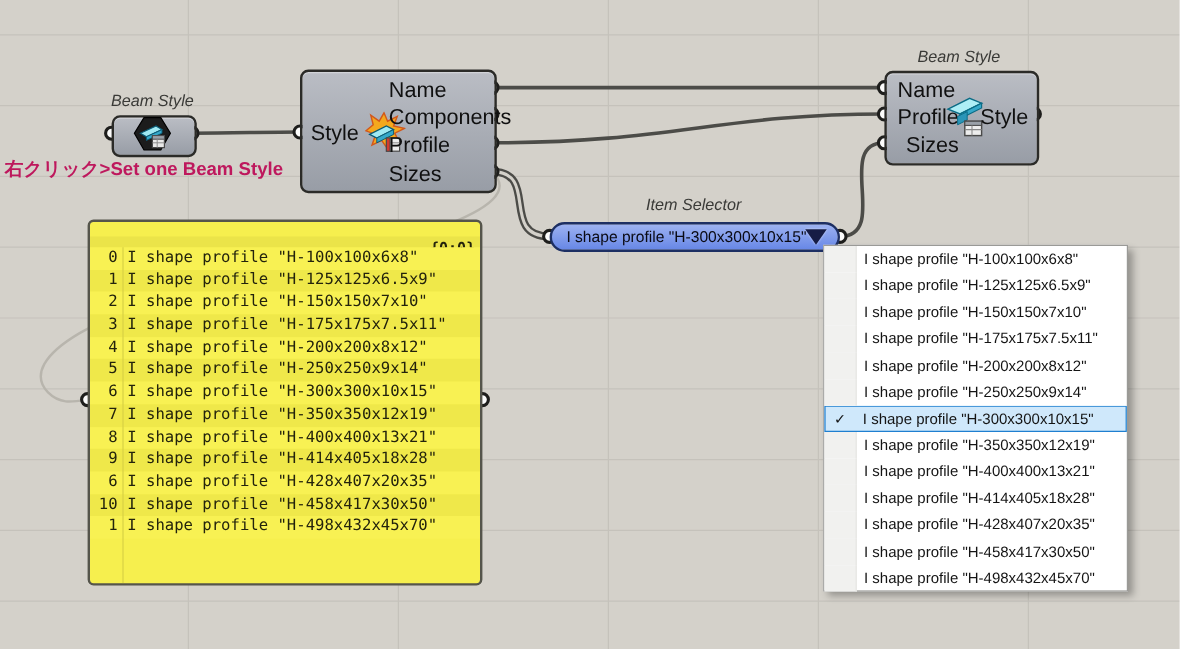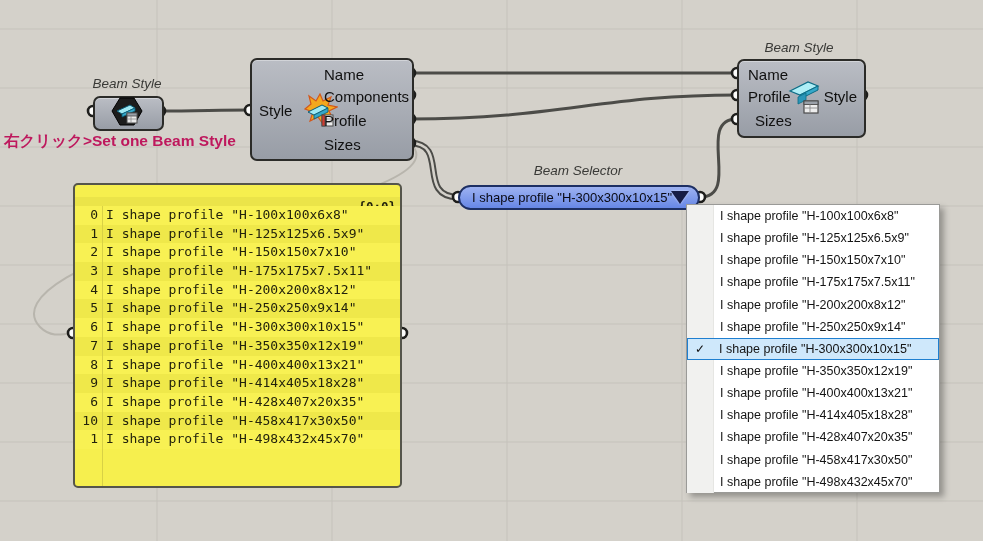--- a/index.html
+++ b/index.html
@@ -20,21 +20,21 @@
     position:absolute;z-index:2;
     background:linear-gradient(to bottom,var(--comp-fill-top,#babdc4),var(--comp-fill-bottom,#989da6));
     border:2px solid var(--comp-border,#2b2b28);
     border-radius:7px;
     box-shadow:inset 0 1px 0 rgba(255,255,255,.35);
   }
   .comp-title{
     position:absolute;z-index:2;font-style:italic;font-size:13.5px;
     color:var(--title-color,#3a3a37);white-space:nowrap;transform:translateX(-50%);
   }
-  .io-label{position:absolute;font-size:15px;color:#101010;white-space:nowrap;line-height:18px;}
+  .io-label{position:absolute;font-size:18px;color:#101010;white-space:nowrap;line-height:18px;}
   .caption{
     position:absolute;z-index:2;font-weight:bold;font-size:15.5px;color:#be185d;
     white-space:nowrap;font-family:"Liberation Sans","DejaVu Sans",sans-serif;
   }
 
   
   #item-selector{
     position:absolute;z-index:2;left:458px;top:185px;width:242px;height:25px;
     background:linear-gradient(to bottom,var(--selector-fill-top,#9db2f1),var(--selector-fill-bottom,#6787e6));
     border:2px solid var(--selector-border,#1d2f63);border-radius:13px;
@@ -129,21 +129,21 @@
       <circle class="port" cx="458" cy="197" r="5"></circle>
       <circle class="port" cx="700" cy="197" r="5"></circle>
       <circle class="port" cx="737" cy="73" r="5"></circle>
       <circle class="port" cx="737" cy="95" r="5"></circle>
       <circle class="port" cx="737" cy="119" r="5"></circle>
       <circle class="port" cx="862" cy="95" r="5"></circle>
     </g>
   </svg>
 
   <div class="comp-title" style="left:127px;top:76px;">Beam Style</div>
-  <div class="comp-title" style="left:578px;top:163px;">Beam Selector</div>
+  <div class="comp-title" style="left:578px;top:163px;">Item Selector</div>
   <div class="comp-title" style="left:799px;top:40px;">Beam Style</div>
 
   <div class="caption" style="left:4px;top:131px;">右クリック&gt;Set one Beam Style</div>
 
   <div class="comp" style="left:93px;top:96px;width:67px;height:31px;">
     <svg width="34" height="29" viewBox="0 0 34 29" style="position:absolute;left:15px;top:-1px;">
       <path d="M10,1 L24,1 L32,14 L24,28 L10,28 L2,14 Z" fill="#1c1c1c" stroke="#000" stroke-width="1"></path>
       <polygon points="7,14 20,8 25,11 12,17" fill="#9fe9f3" stroke="#0a5a74" stroke-width="1"></polygon>
       <polygon points="12,17 25,11 25,14 12,20" fill="#35a8c9" stroke="#0a5a74" stroke-width="0.8"></polygon>
       <g>

